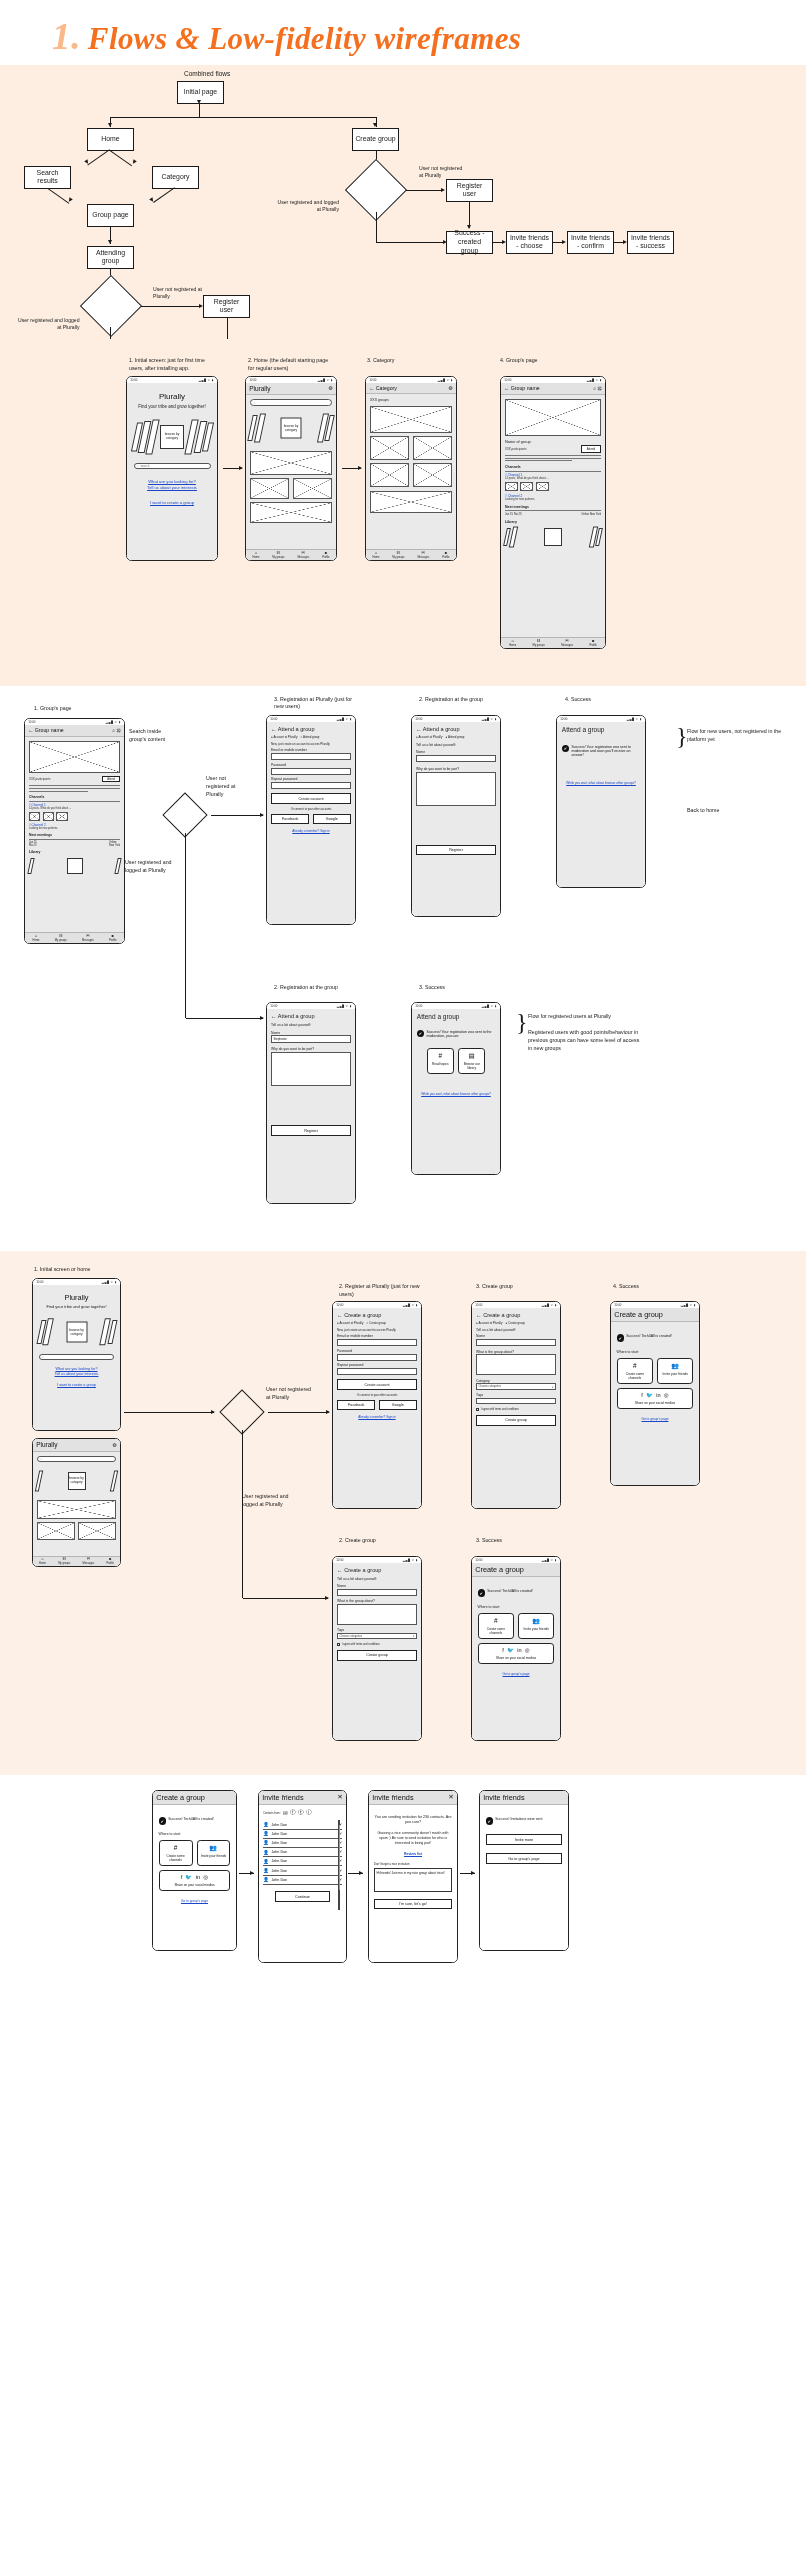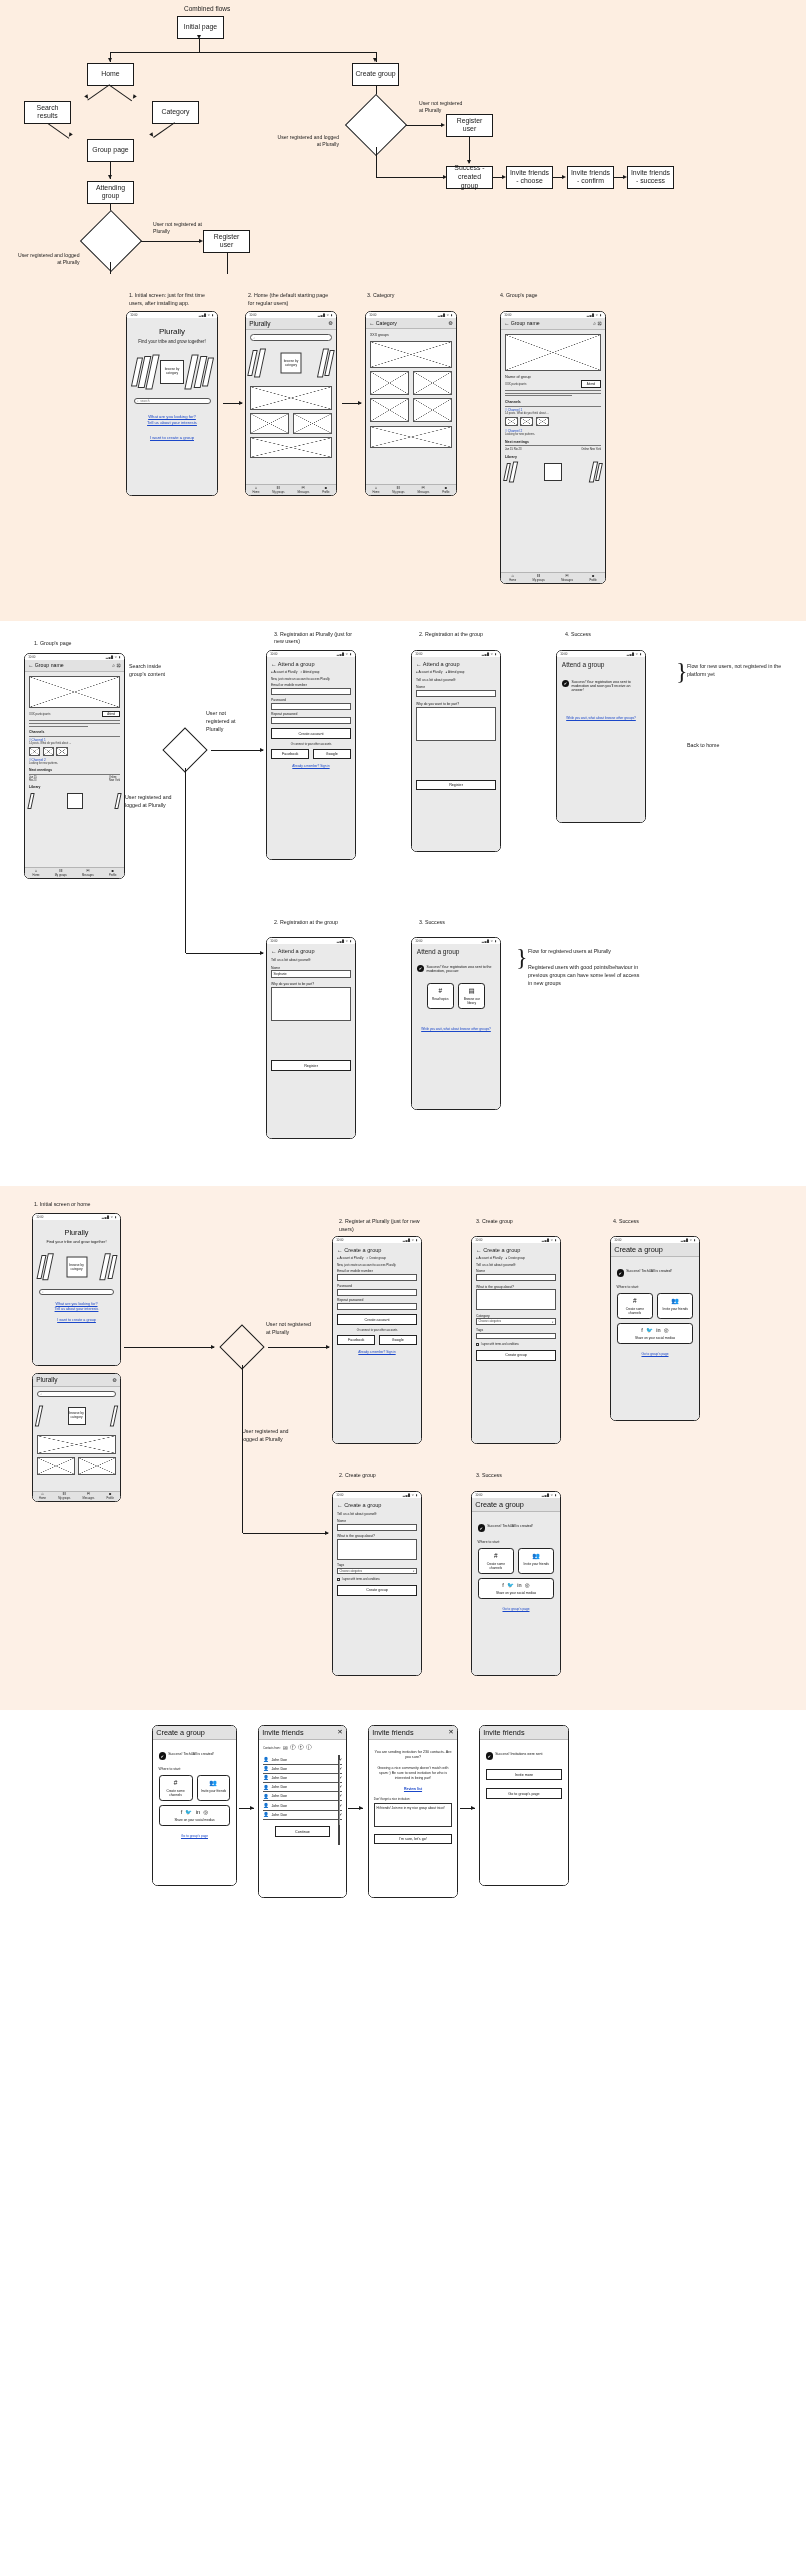--- a/index.html
+++ b/index.html
@@ -142,20 +142,25 @@
   .contact-row .av { font-size:4.8px; }
   .scrollbar { position:absolute; right:1.6px; width:2.4px; background:#fff; border:0.8px solid #444; }
   .scrollbar i { position:absolute; left:0; right:0; background:#999; }
   .msgbox { border:0.8px solid #333; background:#fff; font-size:3.2px; padding:1.6px; color:#111; line-height:1.35; }
 </style>
 </head>
 <body>
 
 <div class="page">
 
+  <div class="title-wrap band-white">
+    <div class="title">
+      <span class="num">1.</span><span class="txt">Flows &amp; Low-fidelity wireframes</span>
+    </div>
+  </div>
 
   <div class="band-cream flow">
     <div class="fcap" style="left:184px;top:4.8px;">Combined flows</div>
 
     <div class="fbox" style="left:177px;top:16px;width:47px;height:22.6px;">Initial page</div>
     <div class="ln v" style="left:199px;top:39px;height:13px;"></div>
     <div class="ln h" style="left:110px;top:52px;width:266px;"></div>
     <div class="arw d" style="left:197px;top:35px;"></div>
     <div class="ln v" style="left:110px;top:52px;height:9.7px;"></div>
     <div class="arw d" style="left:108px;top:58px;"></div>

